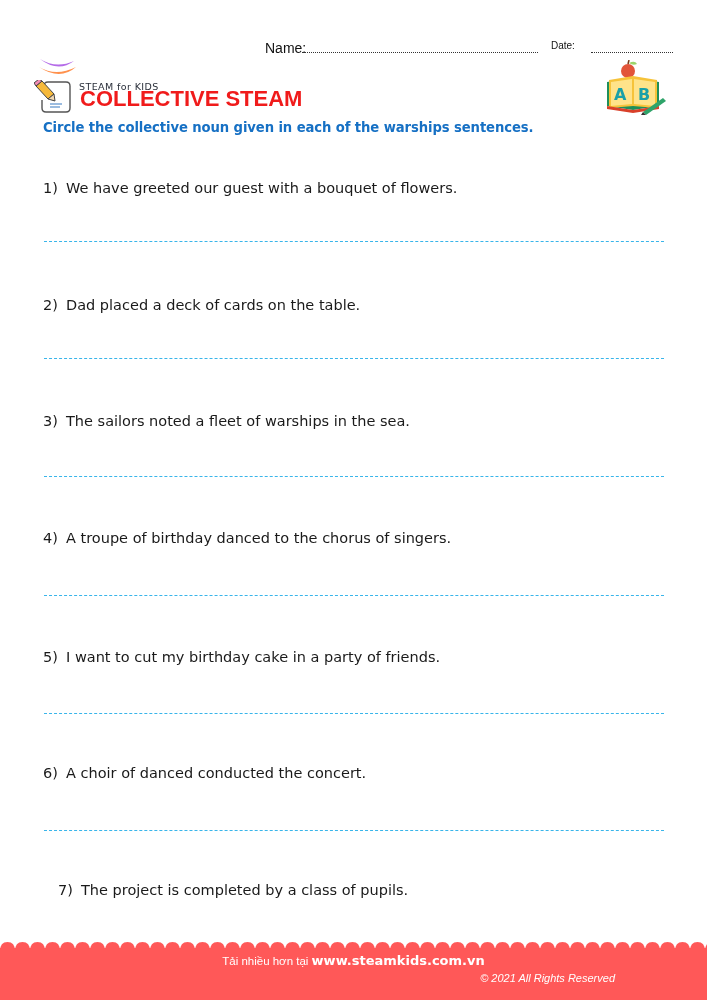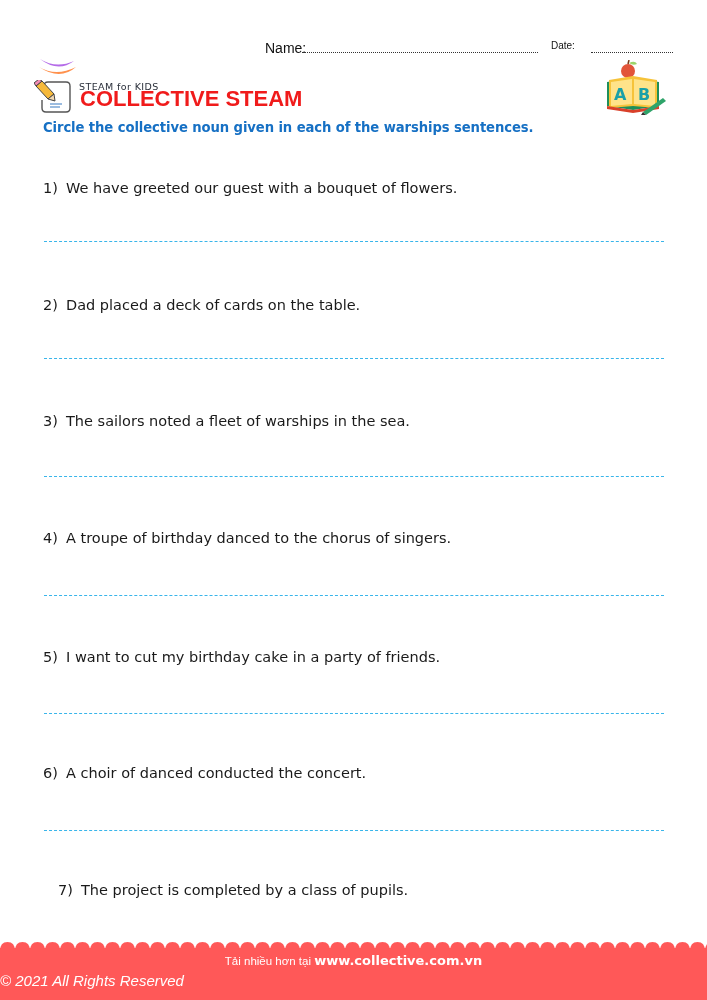--- a/index.html
+++ b/index.html
@@ -28,21 +28,21 @@
     
     .question { position: absolute; left: 43px; font-family: "DejaVu Sans", sans-serif; font-size: 14.5px; color: #1a1a1a; white-space: nowrap; }
     .question .num { display: inline-block; width: 23px; }
     .answer-line { position: absolute; left: 44px; width: 620px; height: 0; border-top: 1.3px dashed #39b5ea; }
 
     
     .footer { position: absolute; left: 0; top: 948px; width: 707px; height: 52px; background: #ff5858; }
     .scallops { position: absolute; left: 0; top: 941px; width: 707px; height: 10px; }
     .footer-line1 { position: absolute; top: 953px; left: 0; width: 707px; text-align: center; color: #ffffff; font-size: 11.5px; font-family: "Liberation Sans", sans-serif; white-space: nowrap; }
     .footer-line1 .site { font-weight: bold; font-size: 13px; font-family: "DejaVu Sans", sans-serif; }
-    .footer-line2 { position: absolute; top: 972px; left: 0; width: 560px; text-align: left; color: #ffffff; font-size: 15px; font-style: italic; font-family: "Liberation Sans", sans-serif; white-space: nowrap; }
+    .footer-line2 { position: absolute; top: 972px; left: 0; width: 615px; text-align: right; color: #ffffff; font-size: 11px; font-style: italic; font-family: "Liberation Sans", sans-serif; white-space: nowrap; }
   </style>
 </head>
 <body>
 
 <div class="logo">
   <svg class="logo-smile" viewBox="0 0 40 22">
     <path d="M2 4 Q 18 14 36 6 Q 20 18 2 4 Z" fill="#b56ce8"></path>
     <path d="M1 12 Q 18 22 38 12 Q 22 26 1 12 Z" fill="#ff914d"></path>
   </svg>
   <div class="logo-tag">STEAM for KIDS</div>
@@ -118,15 +118,15 @@
   <defs>
     <pattern id="scallop" x="0" y="0" width="15" height="10" patternUnits="userSpaceOnUse">
       <path d="M0 10 Q 0 1 7.5 1 Q 15 1 15 10 Z" fill="#ff5858"></path>
     </pattern>
   </defs>
   <rect x="0" y="0" width="707" height="10" fill="url(#scallop)"></rect>
 </svg>
 <div class="footer"></div>
 <div class="footer-line1">
   <span>Tải nhiều hơn tại</span>
-  <span class="site">www.collective.com.vn</span>
+  <span class="site">www.steamkids.com.vn</span>
 </div>
 <div class="footer-line2">© 2021 All Rights Reserved</div>
 
 </body></html>

